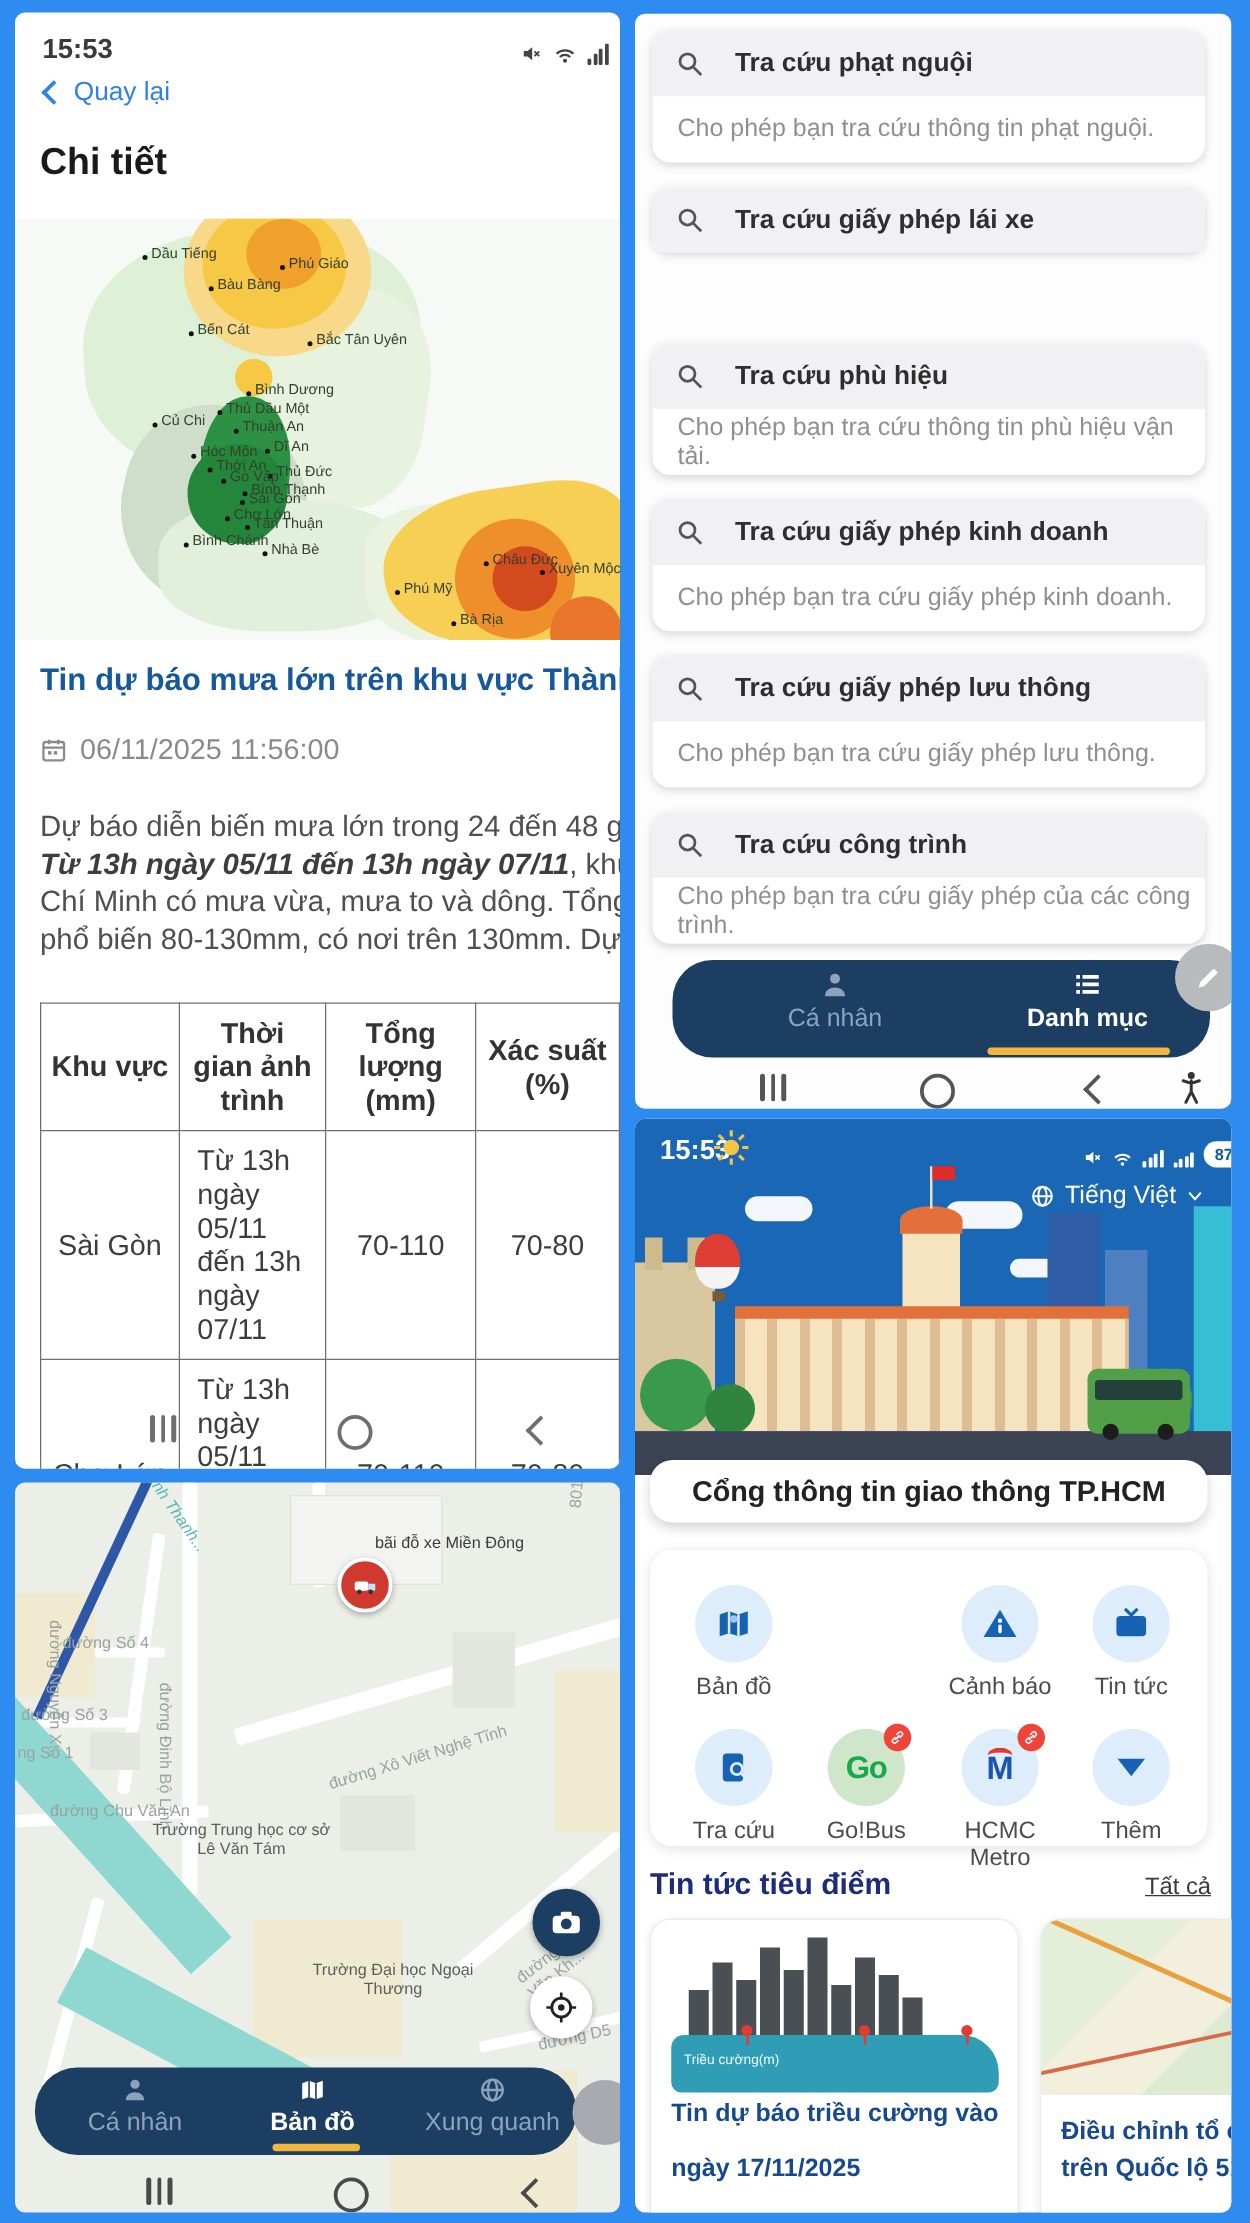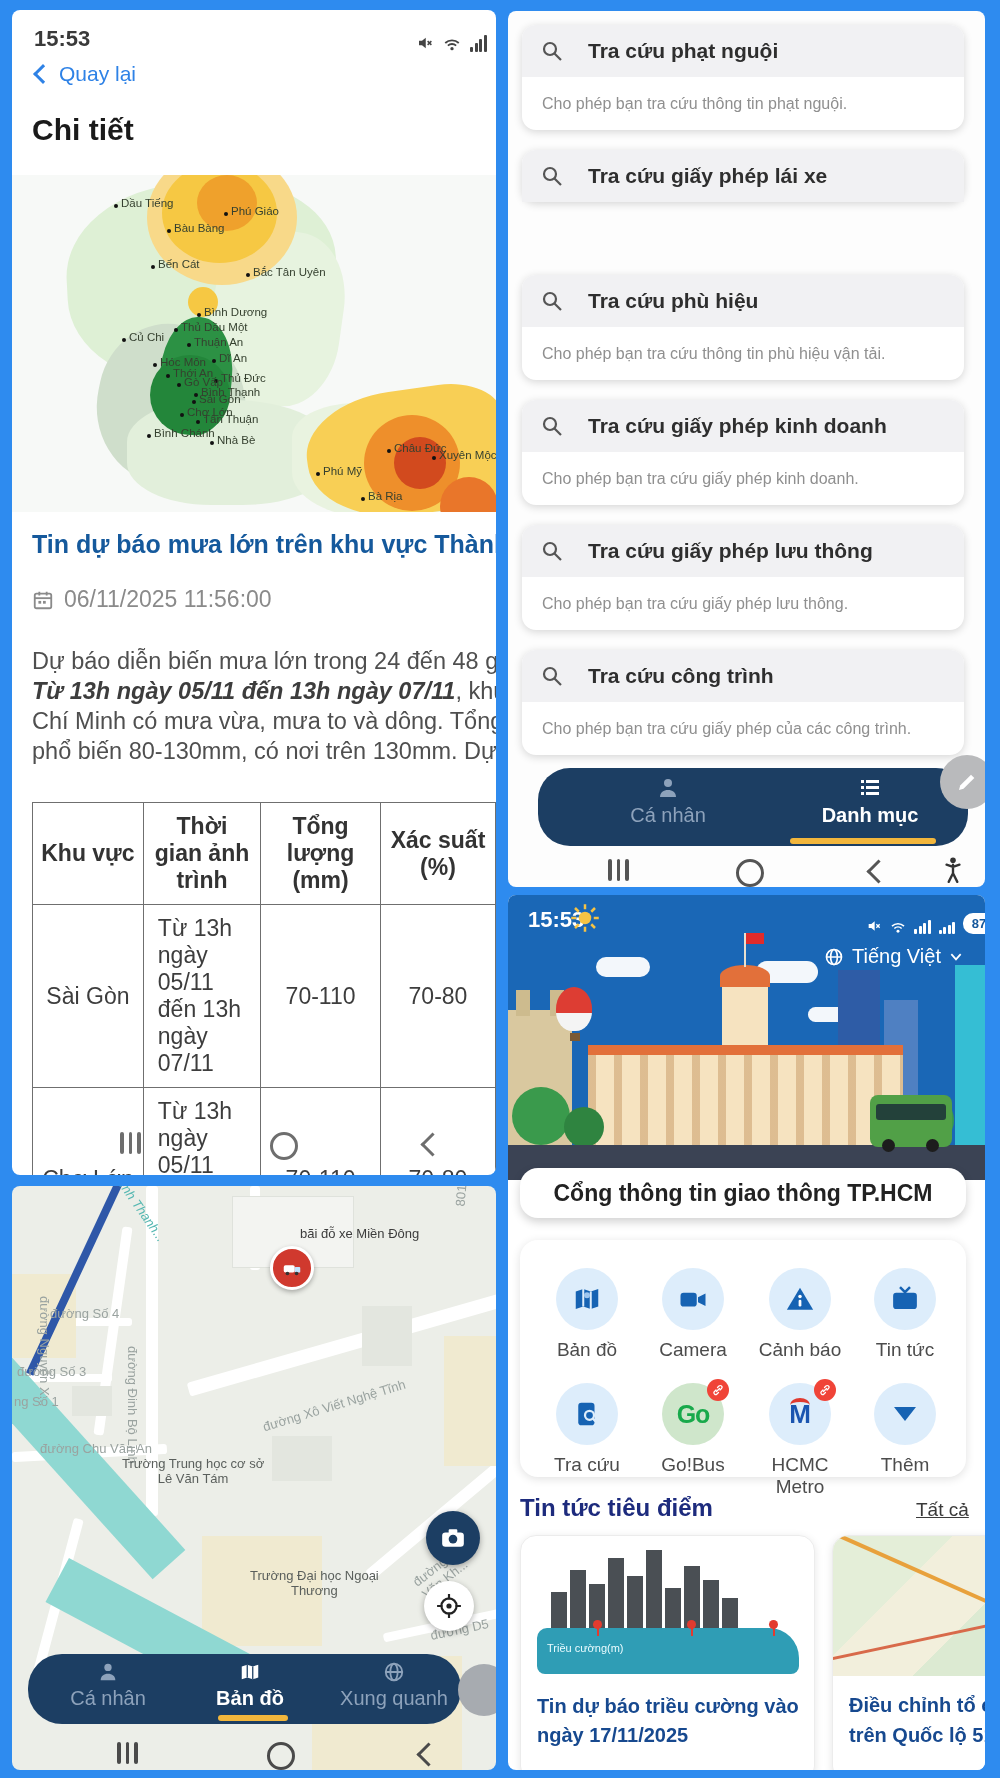--- a/index.html
+++ b/index.html
@@ -52,21 +52,21 @@
   .recents{display:inline-flex;gap:5px;}
   .recents i{display:block;width:3.5px;height:22px;background:currentColor;border-radius:2px;}
   .homec{display:inline-block;width:22px;height:22px;border:3px solid currentColor;border-radius:50%;}
   .backc{display:inline-block;width:14px;height:14px;border-left:3px solid currentColor;border-bottom:3px solid currentColor;transform:rotate(45deg);}
 
   
   #pB{left:508px;top:11px;width:477px;height:876px;background:#fdfdfd;}
   .card{position:absolute;left:14px;width:442px;border-radius:14px;box-shadow:0 2px 8px rgba(0,0,0,.16);background:#fff;}
   .card-h{height:52px;background:#f1f1f3;border-radius:14px 14px 0 0;display:flex;align-items:center;gap:24px;padding-left:18px;}
   .card-h b{font-size:21px;color:#2e2e2e;}
-  .card-b{height:53px;display:flex;align-items:center;padding-left:20px;font-size:16px;color:#8f8f8f;}
+  .card-b{height:53px;display:flex;align-items:center;padding-left:20px;font-size:20px;color:#8f8f8f;}
   .b-bar{left:30px;top:757px;width:430px;height:78px;background:#1c3e63;border-radius:32px;}
   .b-bar .nav-it{position:absolute;top:8px;width:140px;text-align:center;}
   .nav-it .lbl{font-size:20px;margin-top:4px;}
   .nav-dim{color:#8da2bb;}
   .nav-on{color:#fff;font-weight:bold;}
   .b-under{left:282px;top:827px;width:146px;height:6px;background:#f2b63c;border-radius:3px;z-index:3;}
   .b-fab{left:432px;top:744px;width:54px;height:54px;border-radius:50%;background:#b9babc;display:flex;align-items:center;justify-content:center;z-index:4;}
   .b-sys{top:848px;color:#555;}
 
   
@@ -579,29 +579,20 @@
     <div class="cell" style="left:14px;top:28px">
       <div class="cir">
           <svg width="30" height="30" viewBox="0 0 24 24">
             <path d="M3 6l6-2 6 2 6-2v14l-6 2-6-2-6 2z" fill="#1663b3"></path>
             <path d="M9 4v14M15 6v14" stroke="#ddedfb" stroke-width="1.6"></path>
             <circle cx="12" cy="9" r="2.4" fill="#9fc6ee"></circle>
           </svg>
         </div>
       <div class="glabel">Bản đồ</div>
     </div>
-    <div class="cell" style="left:120px;top:28px">
-      <div class="cir">
-          <svg width="30" height="30" viewBox="0 0 24 24">
-            <rect x="2" y="7" width="13" height="11" rx="2.5" fill="#1663b3"></rect>
-            <path d="M16 10.5l6-3v10l-6-3z" fill="#1663b3"></path>
-          </svg>
-        </div>
-      <div class="glabel">Camera</div>
-    </div>
     <div class="cell" style="left:227px;top:28px">
       <div class="cir">
           <svg width="32" height="30" viewBox="0 0 24 24">
             <path d="M12 3L22.5 20.5h-21z" fill="#1663b3"></path>
             <circle cx="12" cy="10" r="1.4" fill="#fff"></circle>
             <rect x="10.9" y="12.5" width="2.2" height="5.5" rx="1" fill="#fff"></rect>
           </svg>
         </div>
       <div class="glabel">Cảnh báo</div>
     </div>
@@ -670,21 +661,21 @@
         <i style="height:62px"></i>
         <i style="height:48px"></i>
         <i style="height:30px"></i>
     </div>
     <div class="wave">
       <small>Triều cường(m)</small>
       <span class="pin" style="left:56px"></span>
       <span class="pin" style="left:150px"></span>
       <span class="pin" style="left:232px"></span>
     </div>
-    <div class="ntitle" style="top:159px">Tin dự báo triều cường vào</div>
+    <div class="ntitle" style="top:144px">Tin dự báo triều cường vào</div>
     <div class="ntitle" style="top:188px">ngày 17/11/2025</div>
   </div>
 
   <div class="ncard n2">
     <div class="map2">
         <i></i>
         <u></u>
       </div>
     <div class="ntitle" style="top:158px">Điều chỉnh tổ chức g</div>
     <div class="ntitle" style="top:188px">trên Quốc lộ 51 (đoạ</div>

